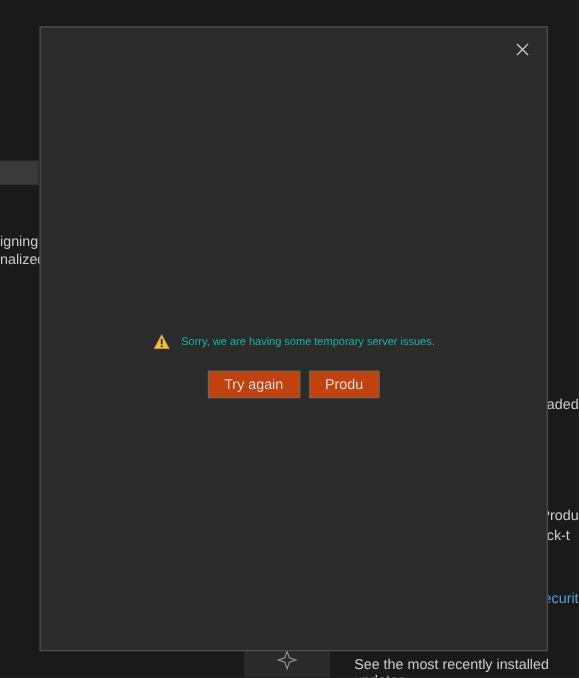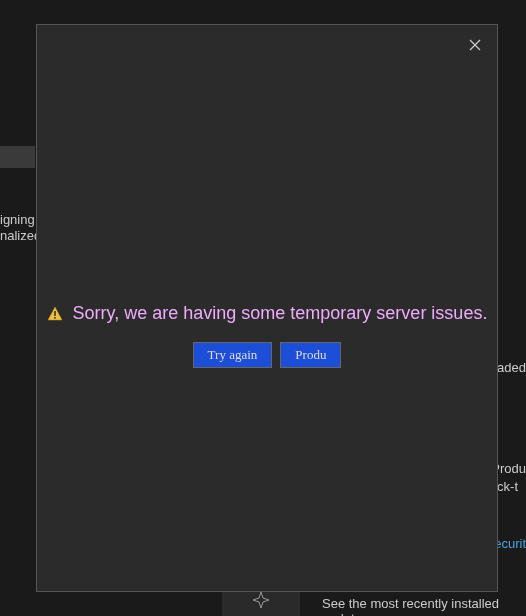--- a/index.html
+++ b/index.html
@@ -112,34 +112,34 @@
     .message-row {
       display: flex;
       align-items: center;
       gap: 10px;
     }
     .warning-icon {
       width: 16px;
       height: 16px;
     }
     .message-text {
-      color: #f0abfc;
-      font-size: 18px;
+      color: #14b8a6;
+      font-size: 10px;
     }
     .button-row {
       display: flex;
       gap: 8px;
     }
     .modal-btn {
-      background: #1d4ed8;
+      background: #c2410c;
       border: 1px solid #666;
       color: #dddddd;
       padding: 4px 14px;
       font-size: 13px;
-      font-family: Liberation Serif, serif;
+      font-family: Liberation Sans, sans-serif;
       cursor: pointer;
     }
   </style>
 </head>
 <body>
 
 <div class="background-content">
   <div class="bg-tab"></div>
   <div class="bg-text-1">
     <span>igning</span><br>

